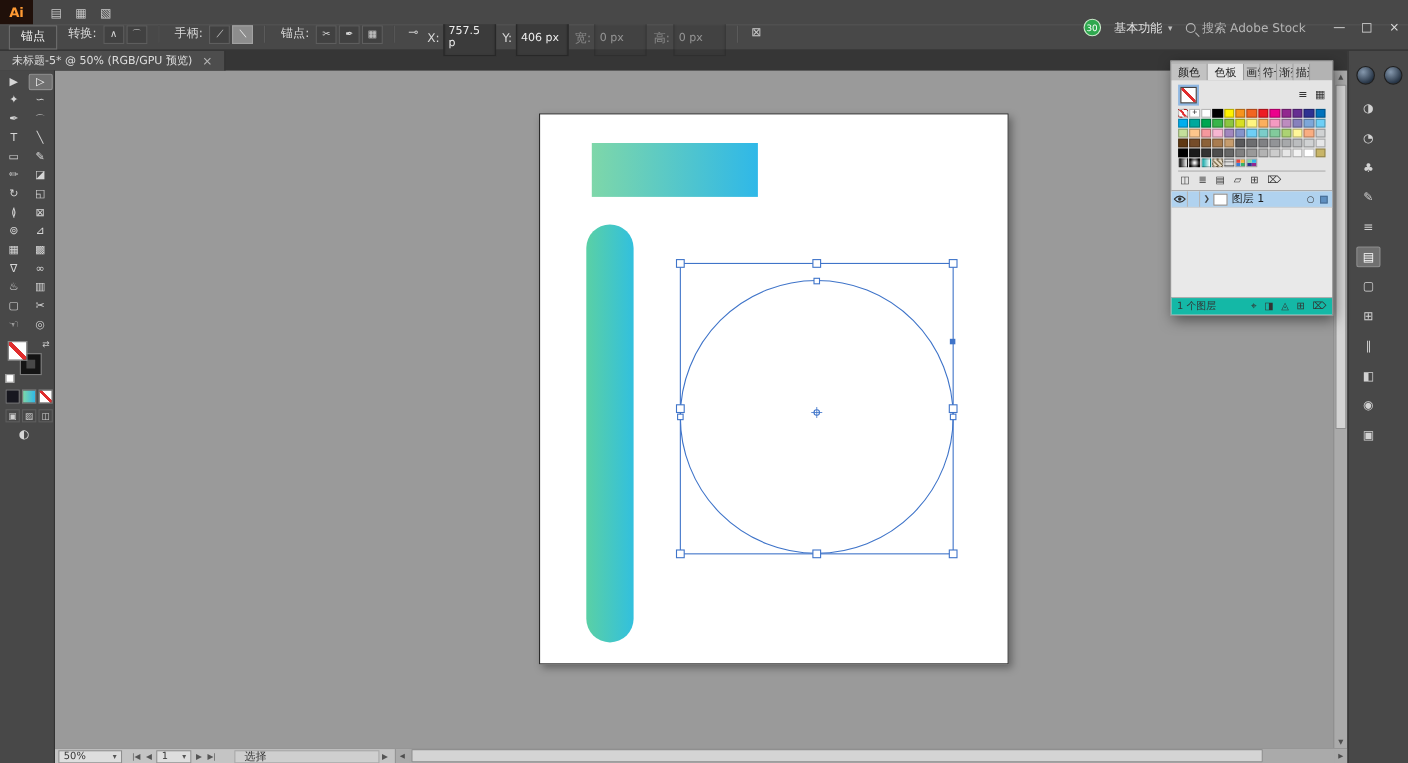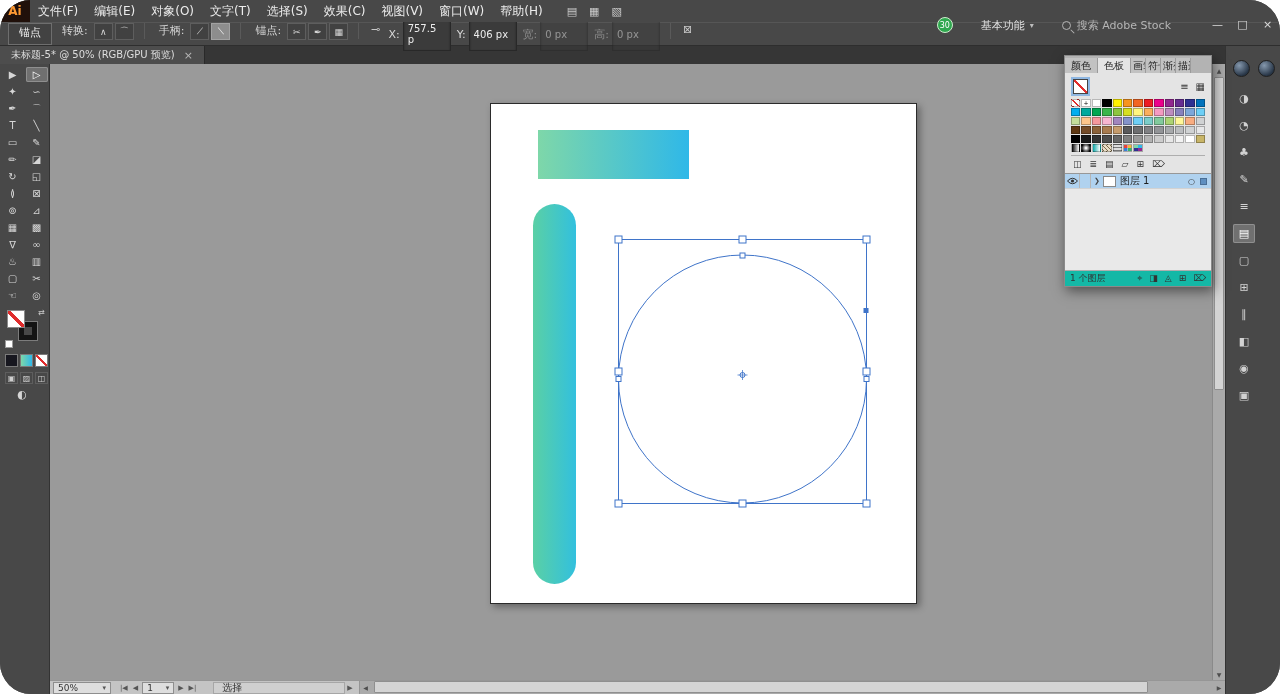--- a/index.html
+++ b/index.html
@@ -1,26 +1,26 @@
 <!DOCTYPE html>
 <html style="--grad-a: #7ed7a9; --grad-b: #2fb8e8; --cap-a: #5ad0a5; --cap-b: #32c0de;"><head>
 <meta charset="utf-8">
 <style>
   * { margin:0; padding:0; box-sizing:border-box; }
   html,body { width:1280px; height:694px; overflow:hidden; }
   body { font-family:"DejaVu Sans","Liberation Sans",sans-serif; font-size:11px; -webkit-user-select:none; user-select:none; }
-  #app { position:relative; width:1280px; height:694px; background:#484848; overflow:hidden;border-radius:31px; }
+  #app { position:relative; width:1280px; height:694px; background:#484848; overflow:hidden; }
 
   
   #menubar { position:absolute; left:0; top:0; width:1280px; height:22px; background:#484848; display:flex; align-items:center; color:#e9e9e9; z-index:20; }
   .ai-logo { width:30px; height:22px; background:#20100a; color:#ff9a33; font-weight:bold; text-align:center; line-height:22px; font-size:12px; }
   #menu-items { display:flex; }
   #menu-items .menu-item { padding:0 8px; line-height:22px; font-size:12px; color:#ececec; }
   #appbar-icons { display:flex; gap:12px; margin-left:16px; color:#c9c9c9; font-size:11px; }
-  .mb-right { margin-left:auto; display:flex; align-items:center; gap:28px;margin-top:28px; }
+  .mb-right { margin-left:auto; display:flex; align-items:center; gap:12px;margin-top:28px; }
   .trial-badge { width:16px; height:16px; border-radius:50%; background:#2fa84f; border:1px solid #cdeccd; color:#fff; font-size:8px; display:flex; align-items:center; justify-content:center; }
   .workspace { display:flex; gap:5px; align-items:center; font-size:11px; color:#e0e0e0; }
   .caret { font-size:8px; color:#bdbdbd; }
   .stock-search { display:flex; align-items:center; gap:6px; color:#b5b5b5; font-size:11px; }
   .css-mag { width:9px; height:9px; border:1px solid #b5b5b5; border-radius:50%; position:relative; display:inline-block; }
   .css-mag::after { content:""; position:absolute; width:5px; height:1px; background:#b5b5b5; transform:rotate(45deg); left:7px; top:9px; }
   .win-controls { display:flex; margin-left:6px; }
   .win-controls span { width:25px; text-align:center; line-height:22px; font-size:11px; color:#dcdcdc; }
 
   
@@ -135,31 +135,20 @@
   .dock-icon { width:22px; height:19px; display:flex; align-items:center; justify-content:center; color:#d2d2d2; font-size:11px; border-radius:2px; }
   .dock-icon.active { background:#707070; box-shadow:inset 0 0 0 1px #8f8f8f; color:#fff; }
 </style>
 </head>
 <body>
 
 <div id="app">
 
   <header id="menubar">
     <div class="ai-logo">Ai</div>
-    <nav id="menu-items">
-        <span class="menu-item">文件(F)</span>
-        <span class="menu-item">编辑(E)</span>
-        <span class="menu-item">对象(O)</span>
-        <span class="menu-item">文字(T)</span>
-        <span class="menu-item">选择(S)</span>
-        <span class="menu-item">效果(C)</span>
-        <span class="menu-item">视图(V)</span>
-        <span class="menu-item">窗口(W)</span>
-        <span class="menu-item">帮助(H)</span>
-      </nav>
     <div id="appbar-icons">
         <span class="appbar-icon">▤</span>
         <span class="appbar-icon">▦</span>
         <span class="appbar-icon">▧</span>
       </div>
     <div class="mb-right">
       <div class="trial-badge">30</div>
       <div class="workspace">
         <span>基本功能</span>
         <span class="caret">▾</span>

